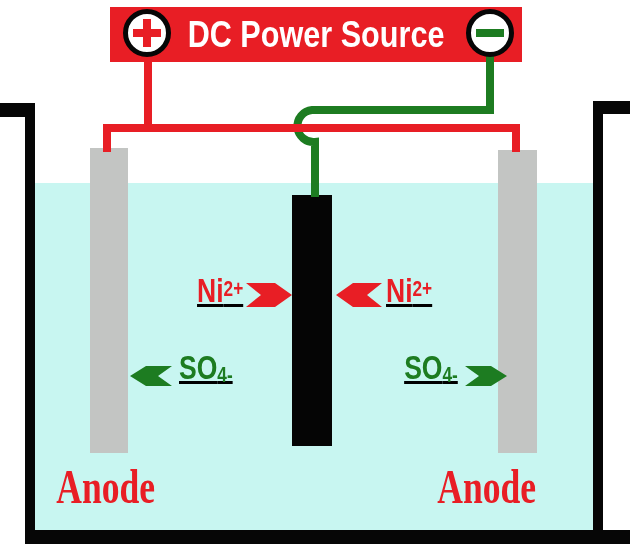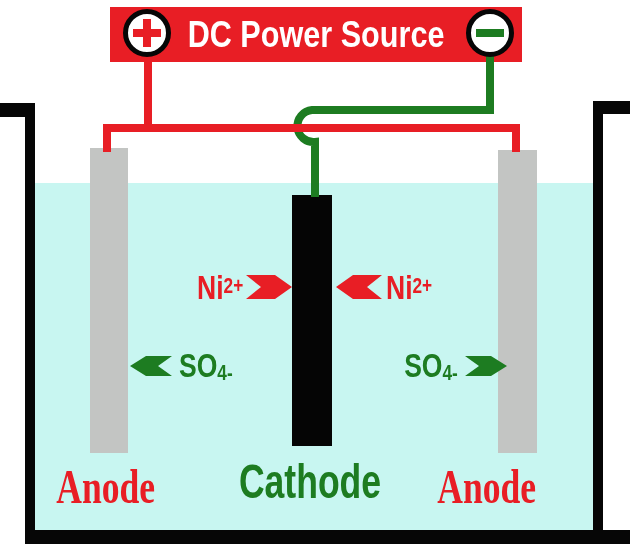--- a/index.html
+++ b/index.html
@@ -48,22 +48,23 @@
   }
   
   .electrode{position:absolute;z-index:1;}
   .anode-left{left:90px;top:148px;width:38px;height:305px;background:var(--electrode-gray);}
   .anode-right{left:498px;top:150px;width:39px;height:303px;background:var(--electrode-gray);}
   .cathode{left:292px;top:195px;width:40px;height:251px;background:#050505;}
   
   .wires{position:absolute;left:0;top:0;z-index:2;pointer-events:none;}
   
   .ion-row{
-    position:absolute;display:flex;align-items:center;z-index:2;height:40px;
+    position:absolute;display:flex;align-items:flex-end;z-index:2;height:40px;
     white-space:nowrap;
+    text-decoration:underline;
   }
   .ion-text{
     font-size:34px;font-weight:bold;line-height:1;
     display:inline-block;transform:scaleX(0.78);
   }
   .origin-r{transform-origin:right center;}
   .origin-l{transform-origin:left center;}
   .ion-text sup{font-size:65%;vertical-align:26%;}
   .ion-text sub{font-size:65%;vertical-align:-12%;}
   .ni{color:var(--red);}
@@ -147,20 +148,17 @@
   <div class="ion-row so4-right">
     <span class="ion-text so4 origin-r"><span>SO</span><sub>4-</sub></span>
     <svg class="arrow-icon" width="42" height="20" viewBox="0 0 42 20">
       <polygon points="0,0 26,0 42,10 26,20 0,20 14,10" style="fill:var(--green)"></polygon>
     </svg>
   </div>
 
   <div class="electrode-label label-anode lbl-left">
     <span class="cond2">Anode</span>
   </div>
-  <div class="electrode-label label-cathode lbl-center">
-    <span class="cond2">Cathode</span>
-  </div>
   <div class="electrode-label label-anode lbl-right">
     <span class="cond2">Anode</span>
   </div>
 
 </div>
 
 </body></html>

